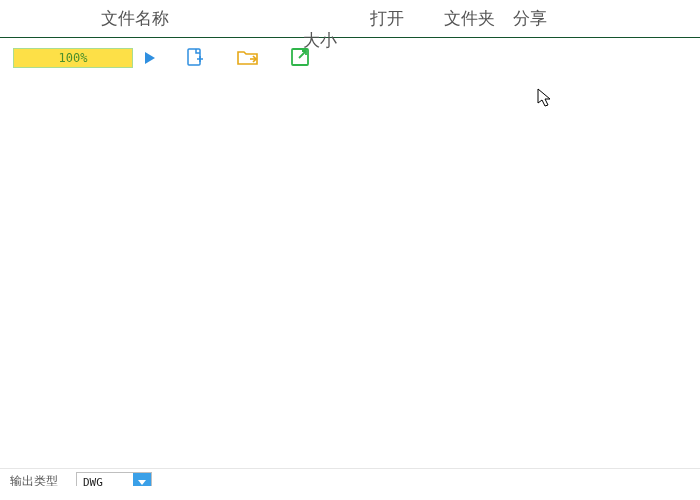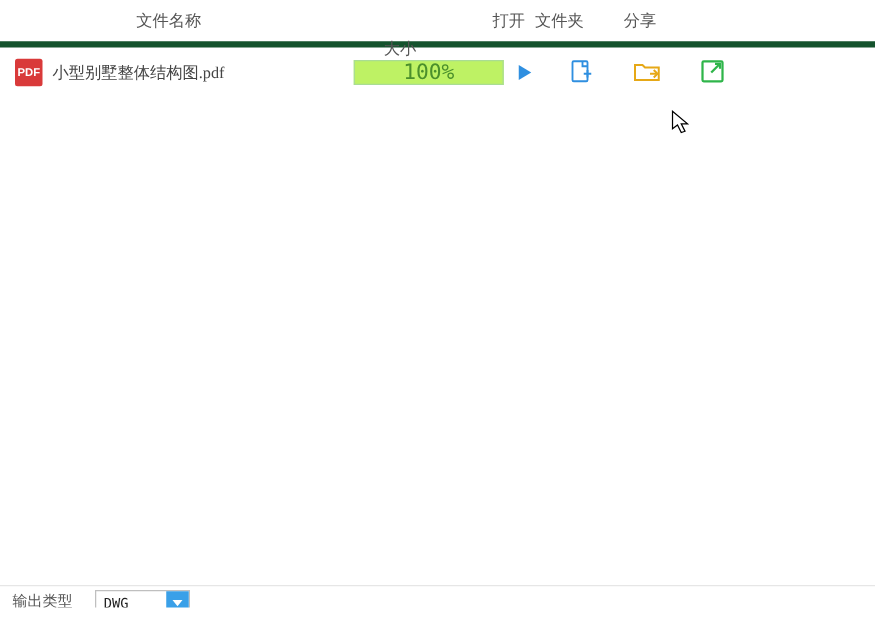--- a/index.html
+++ b/index.html
@@ -10,29 +10,29 @@
     background: #fff;
     width: 700px;
     height: 500px;
     overflow: hidden;
     position: relative;
   }
   .table-header {
     display: flex;
     align-items: center;
     height: 38px;
-    border-bottom: 5px solid #14532d;
+    border-bottom: 1px solid #14532d;
     color: #555;
-    font-size: 13px;
+    font-size: 17px;
   }
   .col-name   { width: 270px; padding-left: 0; text-align: center; }
   .col-size   { width: 100px; text-align: center; margin-top: 44px; }
   .col-status { width: 170px; text-align: center; }
-  .col-open   { width: 50px; text-align: right; }
-  .col-folder { width: 55px; text-align: center; }
+  .col-open   { width: 50px; text-align: left; }
+  .col-folder { width: 55px; text-align: center; margin-left: 22px; }
   .col-share  { width: 50px; text-align: right; }
 
   .row {
     display: flex;
     align-items: center;
     height: 40px;
     font-size: 13px;
   }
   .cell-name {
     width: 270px;
@@ -65,27 +65,27 @@
   .cell-status {
     width: 170px;
     display: flex;
     align-items: center;
     justify-content: center;
     gap: 10px;
   }
   .progress {
     width: 120px;
     height: 20px;
-    background: #bef264;
+    background: #fde047;
     border: 1px solid #a9dd93;
     display: flex;
     align-items: center;
     justify-content: center;
     color: #4a8f2c;
-    font-size: 17px;
+    font-size: 12px;
     font-family: monospace;
   }
   .play-icon svg { display:block; }
   .cell-open, .cell-folder, .cell-share {
     display: flex;
     align-items: center;
     justify-content: center;
     cursor: pointer;
   }
   .cell-open   { width: 50px; }
@@ -141,24 +141,20 @@
 
 <div class="table-header">
   <div class="col-name">文件名称</div>
   <div class="col-size">大小</div>
   <div class="col-open">打开</div>
   <div class="col-folder">文件夹</div>
   <div class="col-share">分享</div>
 </div>
 
 <div class="row">
-  <div class="cell-name">
-    <span class="pdf-badge">PDF</span>
-    <span class="filename">小型别墅整体结构图.pdf</span>
-  </div>
   <div class="cell-status">
     <div class="progress">
       <span>100%</span>
     </div>
     <span class="play-icon">
       <svg width="14" height="14" viewBox="0 0 14 14">
           <polygon points="2,1 12,7 2,13" fill="#2f8fe0"></polygon>
         </svg>
     </span>
   </div>

